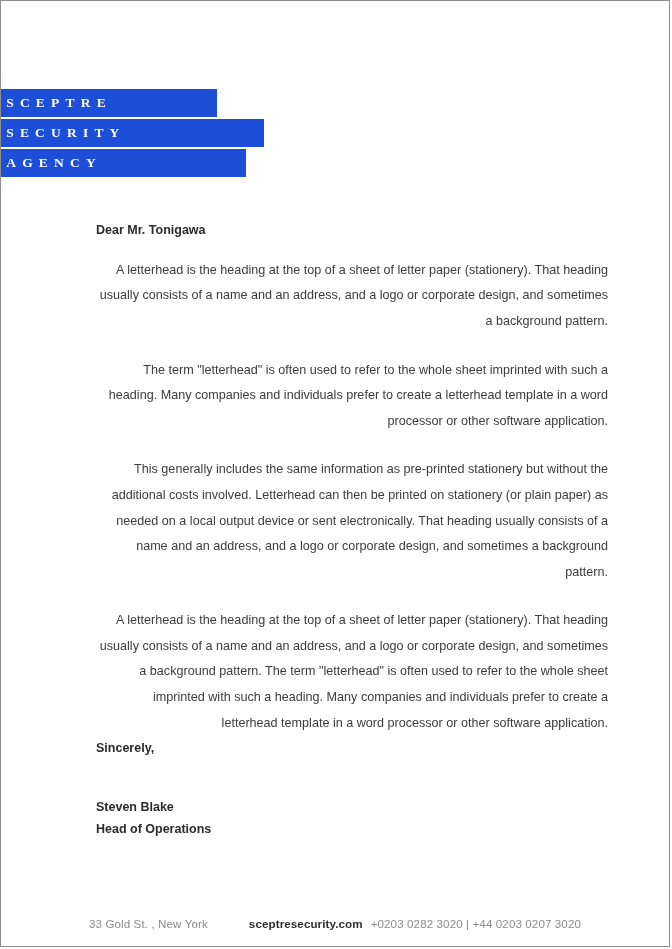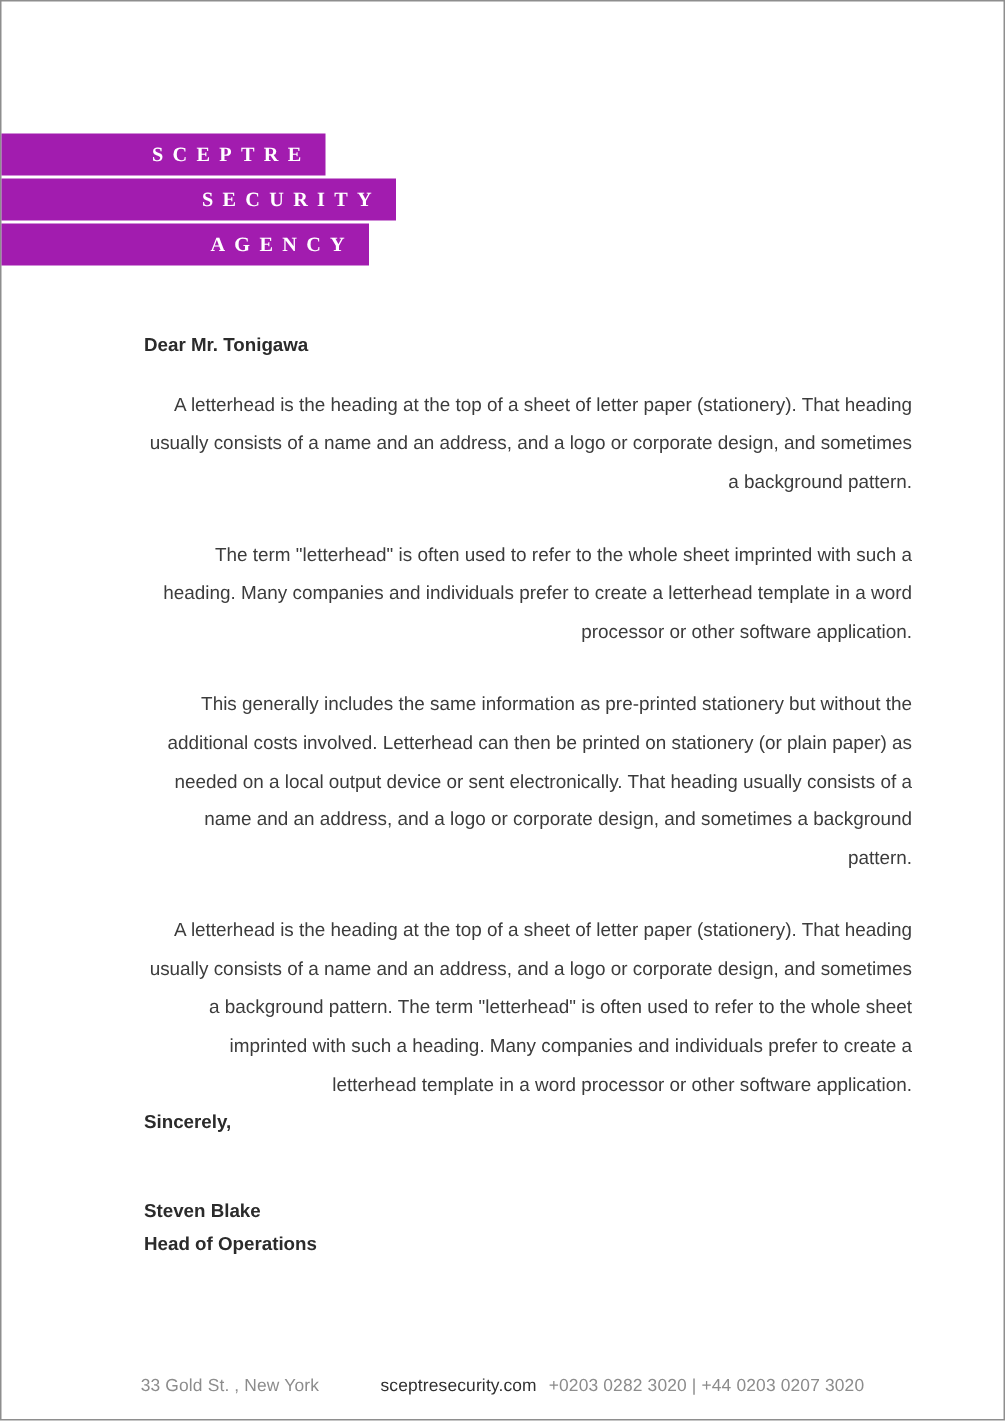--- a/index.html
+++ b/index.html
@@ -26,26 +26,25 @@
   }
 
   
   .logo-block {
     position: absolute;
     left: -1px;
     top: 88px;
     width: 300px;
   }
   .logo-bar {
-    background: #a21caf;
+    background: #1d4ed8;
     height: 28px;
     margin-bottom: 2px;
     display: flex;
     align-items: center;
-    justify-content: flex-end;
     box-sizing: border-box;
     padding-right: 10px;
   }
   .logo-bar span {
     color: #ffffff;
     font-family: "Liberation Serif", serif;
     font-size: 13.5px;
     font-weight: 700;
     letter-spacing: 6.2px;
     line-height: 1;
@@ -100,21 +99,21 @@
     right: 0;
     top: 916px;
     text-align: center;
     font-size: 11.6px;
     color: #8c8c8c;
     letter-spacing: 0.1px;
     white-space: nowrap;
   }
   .footer .site {
     color: #2f2f2f;
-    font-weight: 400;
+    font-weight: 700;
     margin-left: 37px;
   }
   .footer .sep-space { display: inline-block; width: 4px; }
 </style>
 </head>
 <body>
 
 <div class="page">
 
   <div class="logo-block">

